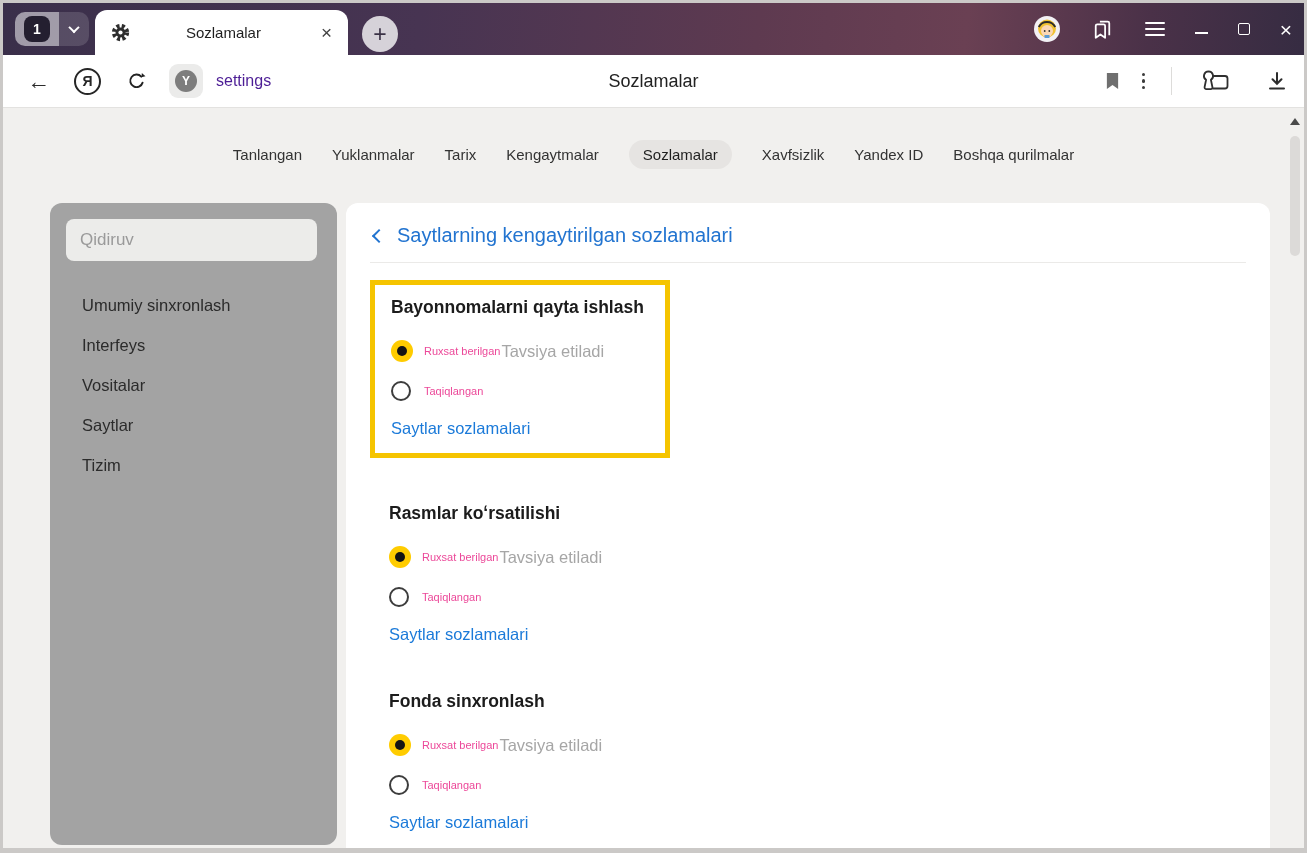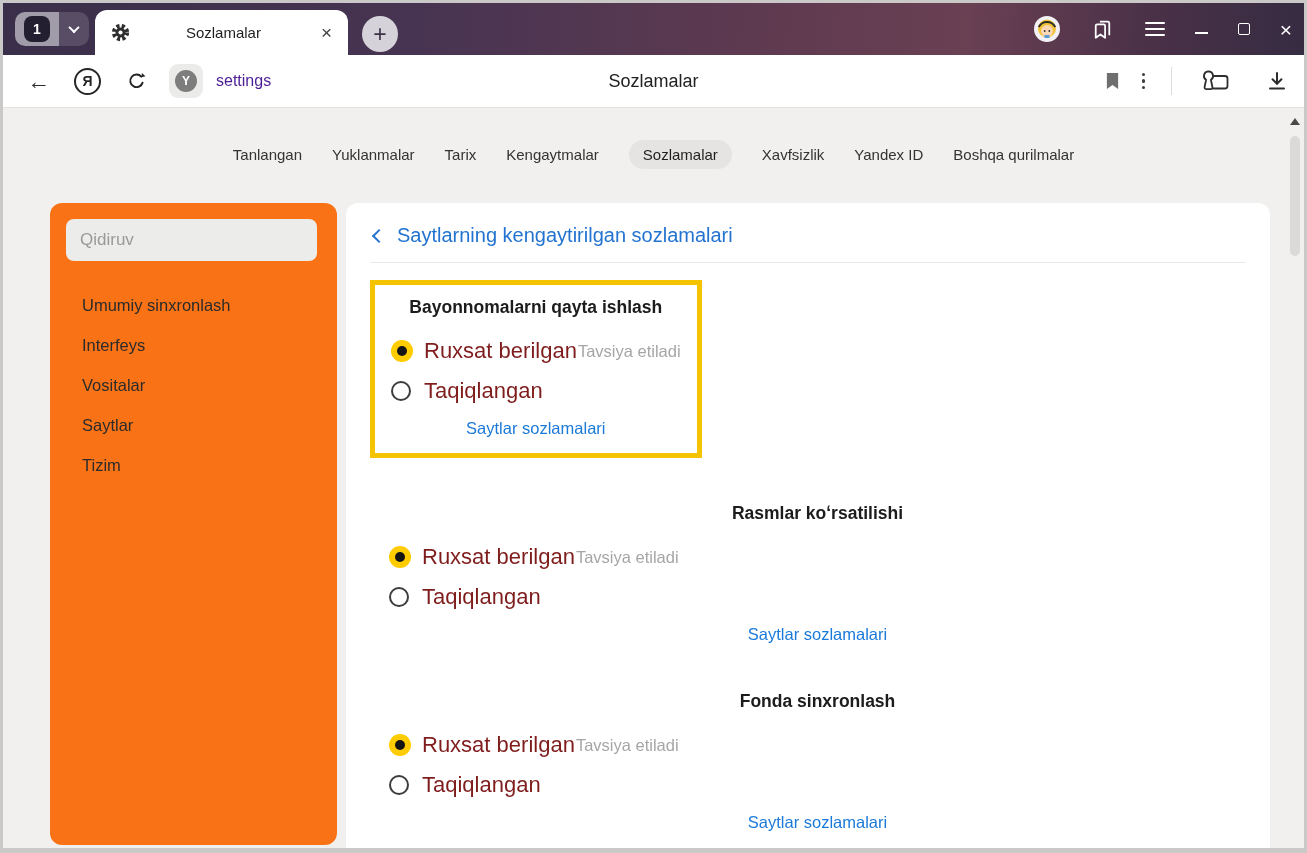--- a/index.html
+++ b/index.html
@@ -69,43 +69,43 @@
   .download { margin-left:18px; }
 
   
   .page { flex:1; position:relative; background:#f1f0ee; }
   .nav-tabs { display:flex; justify-content:center; align-items:center; gap:30px; padding-top:33px; height:60px; }
   .nav-tab { font-size:15px; color:#333; padding:6px 0; white-space:nowrap; }
   .nav-tab.active { background:#e6e4e2; border-radius:15px; padding:6px 14px; color:#1f1f1f; }
 
   .content { display:flex; align-items:flex-start; gap:9px; padding:35px 34px 0 47px; height:calc(100% - 60px); }
 
-  .sidebar { width:287px; flex:0 0 287px; background:#f97316; border-radius:12px; height:642px; padding-top:16px; }
+  .sidebar { width:287px; flex:0 0 287px; background:#a3a3a3; border-radius:12px; height:642px; padding-top:16px; }
   .search-box { margin:0 20px 24px 16px; }
   .search-input {
     width:100%; background:#ececea; border:none; outline:none; border-radius:8px;
     padding:11px 14px; font-size:17px; color:#444; font-family:"Liberation Sans", sans-serif;
   }
   .search-input::placeholder { color:#9a9a9a; }
   .side-item { padding:9px 0 9px 32px; font-size:16.5px; color:#2b2b2b; line-height:22px; }
 
   .main-card { flex:1; background:#fff; border-radius:12px 12px 0 0; height:100%; padding:0 24px; overflow:hidden; }
   .main-head { display:flex; align-items:center; gap:13px; padding:21px 0 15px 1px; }
   .head-chevron { width:10px; height:10px; border-left:2.5px solid #2274d0; border-bottom:2.5px solid #2274d0; transform:rotate(45deg); margin-left:3px; }
   .head-text { font-size:20px; color:#2274d0; }
   .hr { border-bottom:1px solid #ebeae8; }
-  .sections { padding-top:17px;text-align:center; }
+  .sections { padding-top:17px; }
   .section { margin-bottom:47px; padding-left:19px; }
   .section.highlight { border:5px solid #f5c400; padding:12px 16px 15px; width:fit-content; min-width:300px; margin-bottom:45px; }
   .section h3 { margin:0 0 13px; font-size:17.5px; color:#1c1c1c; }
   .radio-row { display:flex; align-items:center; min-height:40px; }
   .radio { width:20px; height:20px; border:2px solid #3d3d3d; border-radius:50%; background:#fff; margin-right:13px; flex:0 0 auto; }
   .radio.sel { width:22px; height:22px; border:none; background:#ffcc00; margin-right:11px; display:flex; align-items:center; justify-content:center; }
   .radio.sel::after { content:""; width:10px; height:10px; border-radius:50%; background:#141414; }
-  .radio-label { font-size:22px; color:#7f1d1d; }
+  .radio-label { font-size:11px; color:#ec4899; }
   .rec-note { font-size:16.5px; color:#a6a6a6; margin-left:1px; }
   .site-link { display:inline-block; margin-top:8px; font-size:16.5px; color:#1b7ad9; }
 
   
   .scrollbar { position:absolute; top:0; right:0; width:18px; height:100%; }
   .sb-up, .sb-down { position:absolute; left:4px; width:0; height:0; border-left:5px solid transparent; border-right:5px solid transparent; }
   .sb-up { top:10px; border-bottom:7px solid #4a4a4a; }
   .sb-thumb { position:absolute; top:28px; left:4px; width:10px; height:120px; border-radius:5px; background:#dcdad8; }
 
   svg { display:block; }

